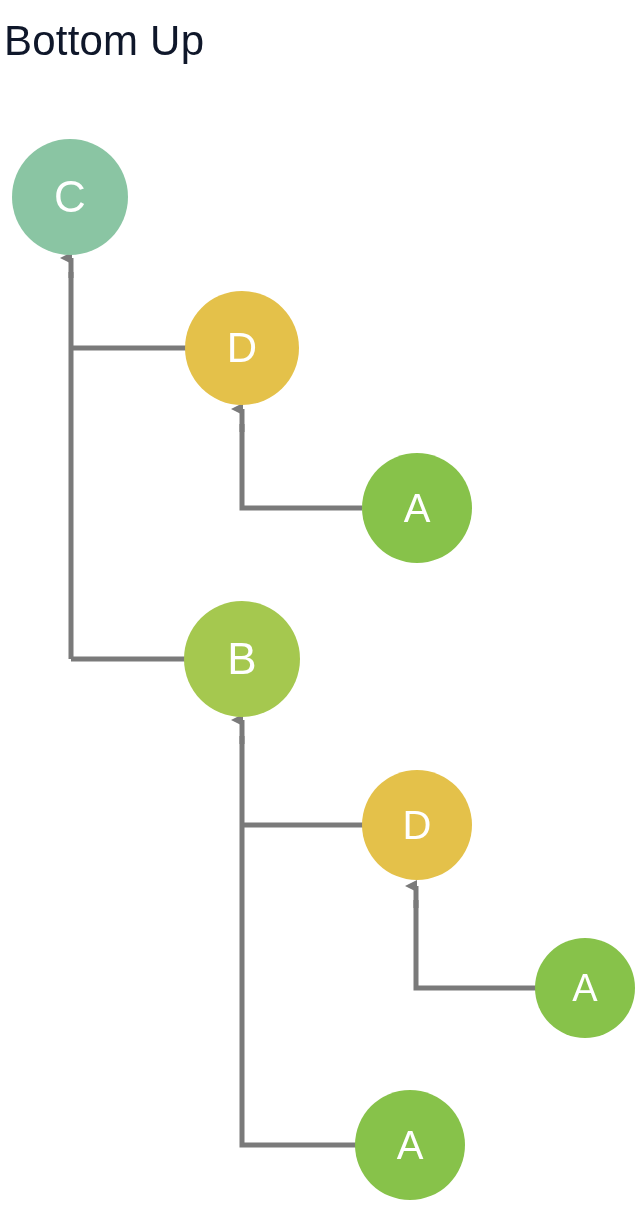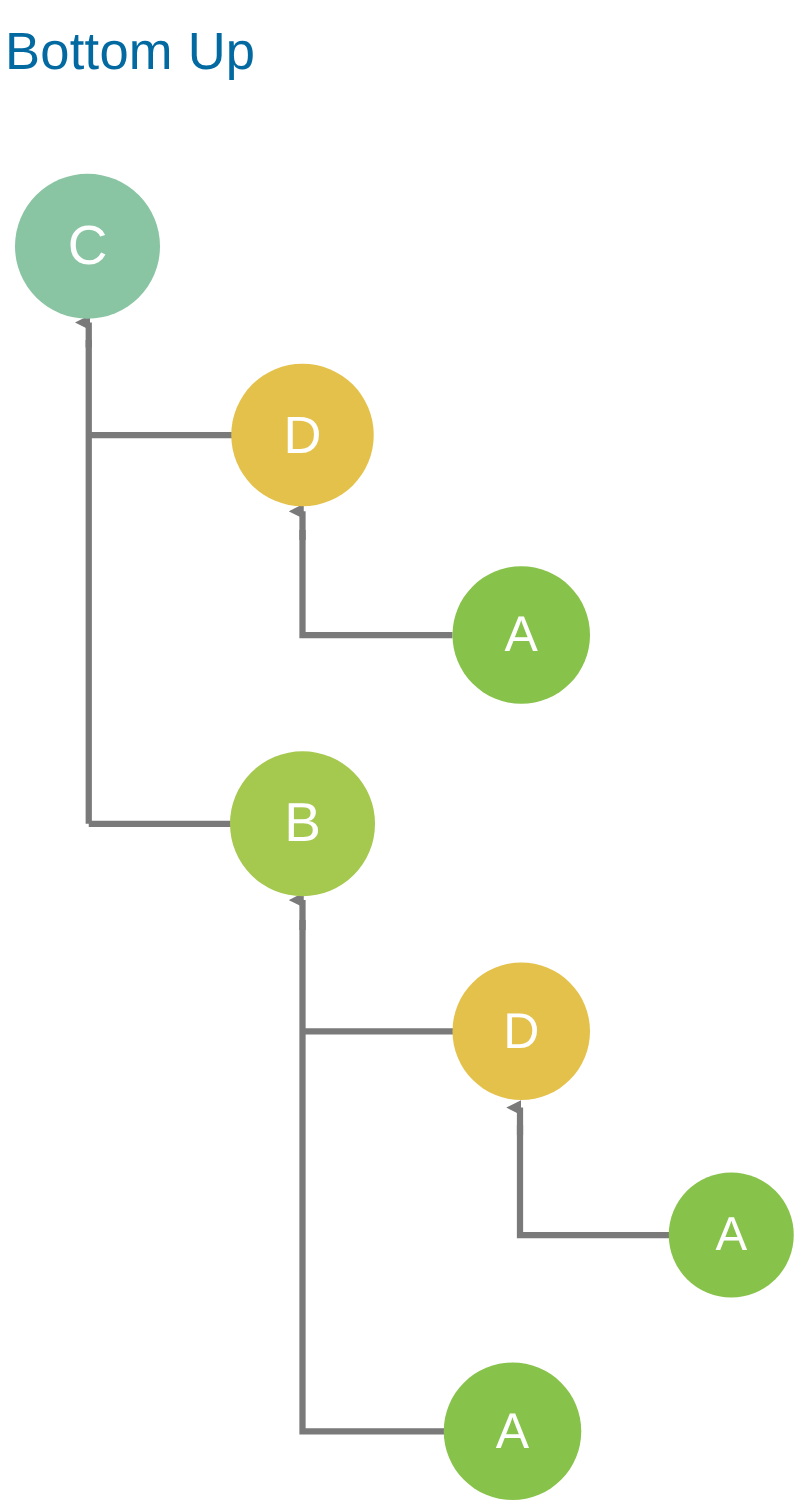--- a/index.html
+++ b/index.html
@@ -19,21 +19,21 @@
     overflow: hidden;
   }
   #diagram-title {
     position: absolute;
     left: 4px;
     top: 18px;
     font-family: "Liberation Sans", sans-serif;
     font-size: 42px;
     font-weight: 400;
     letter-spacing: 0.2px;
-    color: #0369a1;
+    color: #0f172a;
     white-space: nowrap;
     line-height: 1.1;
   }
   #edge-layer {
     position: absolute;
     left: 0;
     top: 0;
     width: 642px;
     height: 1206px;
   }

